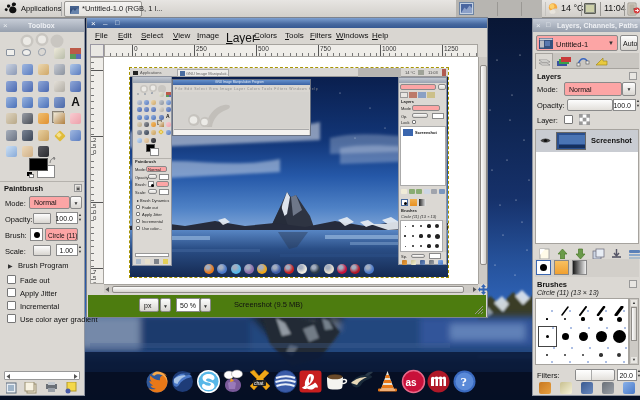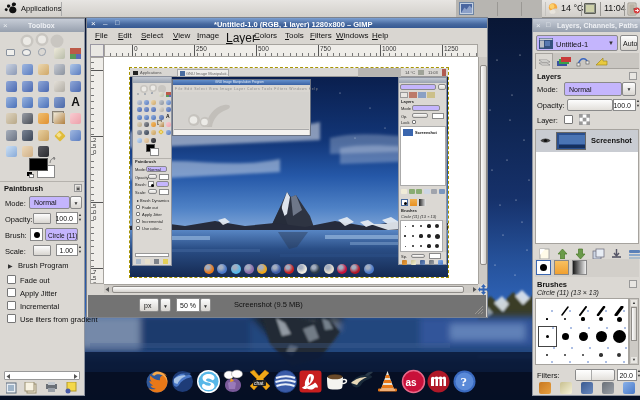--- a/index.html
+++ b/index.html
@@ -1,19 +1,19 @@
 <!DOCTYPE html>
 <html><head><meta charset="utf-8">
 <style>
 *{margin:0;padding:0;box-sizing:border-box}
 html,body{width:640px;height:400px;overflow:hidden}
 body{font-family:"Liberation Sans",sans-serif;position:relative;background:#0a1a3c}
 .abs{position:absolute}
 .lbl{position:absolute;font-size:7.5px;color:#111}
-.combo{position:absolute;background:#c4b5fd;border:1px solid #8a8a8a;border-radius:2px;font-size:7px;color:#111;white-space:nowrap;overflow:hidden}
+.combo{position:absolute;background:#fca5a5;border:1px solid #8a8a8a;border-radius:2px;font-size:7px;color:#111;white-space:nowrap;overflow:hidden}
 .spin{position:absolute;background:#fff;border:1px solid #8a8a8a;font-size:7px;color:#111;text-align:right}
 .chk{position:absolute;width:9px;height:9px;background:#fff;border:1px solid #777;border-radius:1px}
 .gbtn{position:absolute;background:linear-gradient(#fdfdfd,#d8d5d0);border:1px solid #8a8a8a;border-radius:2px}
 </style></head>
 <body>
 
 <svg class="abs" style="left:0;top:0" width="640" height="400" viewBox="0 0 640 400">
 <defs>
 <linearGradient id="sky" x1="0" y1="0" x2="0" y2="1">
 <stop offset="0" stop-color="#081430"></stop>
@@ -91,20 +91,28 @@
       </filter>
 </defs>
 </svg>
 
 <div class="abs" style="left:0;top:0;width:640px;height:18px;background:linear-gradient(#e7e5e2,#d2cfca);border-bottom:1px solid #8f8d89">
 <svg class="abs" style="left:3px;top:1px" width="16" height="16" viewBox="0 0 16 16">
       <path d="M9.8,1.8 c1.8,-1 3.6,0.2 3.2,1.8 c-0.4,1.6 -2.4,2.1 -3.5,1.3 C8.4,4.1 8.6,2.5 9.8,1.8 Z M4.4,3.8 c1.1,-0.8 2.6,-0.3 2.9,0.8 C7.6,5.8 6.7,6.8 5.5,6.8 C4.1,6.8 3.4,4.8 4.4,3.8 Z M2.2,7.6 C3.1,6.9 4.4,7.2 4.7,8.3 c0.3,1.1 -0.8,2 -1.8,1.8 C1.7,9.8 1.3,8.4 2.2,7.6 Z M8,5.8 c2.3,-0.9 5,0.4 5.4,2.6 c0.4,2.3 -1.7,4.1 -4,3.8 C6.6,11.9 5.4,9.2 6.6,7.4 7,6.6 7.4,6.1 8,5.8 Z" fill="#111"></path>
     </svg>
 <span class="abs" style="left:21px;top:3.5px;font-size:7.5px;color:#111">Applications</span>
 <div class="abs" style="left:61px;top:2px;width:1px;height:14px;background:#aaa"></div>
+<div class="abs" style="left:64px;top:1px;width:78px;height:16px;background:linear-gradient(#f4f3f1,#e4e2de);border:1px solid #9a9894;border-radius:2px">
+<svg class="abs" style="left:5px;top:4px" width="9" height="8" viewBox="0 0 9 8">
+        <rect x="0" y="0" width="9" height="8" fill="#34517e"></rect>
+        <path d="M0,8 L3,3 L5,5 L8,1 L9,3 L9,8 Z" fill="#6884ac"></path>
+        <rect x="0" y="0" width="9" height="2.5" fill="#46638e"></rect>
+      </svg>
+<span class="abs" style="left:17px;top:2px;font-size:7.5px;color:#222;white-space:nowrap">*Untitled-1.0 (RGB, 1 l...</span>
+</div>
 <div class="abs" style="left:456px;top:0;width:86px;height:18px;background:#b7b5b1"></div>
 <div class="abs" style="left:459px;top:2px;width:15px;height:13px;background:#c3d0e2;border:1px solid #6c84a4"></div>
 <svg class="abs" style="left:461px;top:4px" width="11" height="9" viewBox="0 0 11 9">
       <rect width="11" height="9" fill="#4a66a0"></rect>
       <path d="M0,9 L3.5,3.5 L5.5,5.5 L8.5,1.5 L11,4 L11,9 Z" fill="#8ca0c8"></path>
     </svg>
 <div class="abs" style="left:497px;top:2px;width:1px;height:14px;background:#9a9894"></div>
 <div class="abs" style="left:521px;top:2px;width:1px;height:14px;background:#9a9894"></div>
 <div class="abs" style="left:545px;top:2px;width:1px;height:14px;background:#c5c3bf"></div>
 <svg class="abs" style="left:547px;top:2px" width="13" height="13" viewBox="0 0 13 13">
@@ -285,21 +293,21 @@
 <span class="abs" style="left:78px;top:225px;font-size:4px;color:#333">▲<br>▼</span>
 <span class="abs" style="left:8px;top:243px;font-size:6px;color:#333">▶</span>
 <span class="lbl" style="left:18px;top:242px">Brush Program</span>
 <div class="chk" style="left:7px;top:256px"></div>
     <span class="lbl" style="left:20px;top:257px">Fade out</span>
 <div class="chk" style="left:7px;top:269px"></div>
     <span class="lbl" style="left:20px;top:270px">Apply Jitter</span>
 <div class="chk" style="left:7px;top:282px"></div>
     <span class="lbl" style="left:20px;top:283px">Incremental</span>
 <div class="chk" style="left:7px;top:295px"></div>
-    <span class="lbl" style="left:20px;top:296px;white-space:nowrap">Use ilters from gradient</span>
+    <span class="lbl" style="left:20px;top:296px;white-space:nowrap">Use color ayer gradient</span>
 
 <div class="abs" style="left:4px;top:352px;width:76px;height:9px;background:#fff;border:1px solid #999;border-radius:1px">
  <svg class="abs" style="left:1px;top:1.5px" width="5" height="5" viewBox="0 0 5 5">
         <path d="M4,0 L4,5 L0.5,2.5 Z" fill="#555"></path>
       </svg>
  <svg class="abs" style="right:1px;top:1.5px" width="5" height="5" viewBox="0 0 5 5">
         <path d="M1,0 L1,5 L4.5,2.5 Z" fill="#555"></path>
       </svg>
 </div>
 <svg class="abs" style="left:6px;top:363px" width="74" height="12" viewBox="0 0 74 12">
@@ -313,21 +321,20 @@
 <rect x="61" y="0" width="9" height="9" fill="#f4d84a" stroke="#b39a2a"></rect>
       <circle cx="62" cy="9" r="2.5" fill="#4a5ca8"></circle>
 </svg>
 </div>
 
 <div class="abs" style="left:86px;top:17px;width:402px;height:301px;background:#d9d6d1;border:1px solid #7d838e">
 <div class="abs" style="left:0;top:0;width:400px;height:10px;background:linear-gradient(#7da0d2,#47699f 60%,#355892)">
  <span class="abs" style="left:4px;top:1px;font-size:8px;color:#fff">×</span>
  <span class="abs" style="left:16px;top:1px;font-size:8px;color:#dce4f0">–</span>
  <span class="abs" style="left:28px;top:1px;font-size:7px;color:#dce4f0">□</span>
- <span class="abs" style="left:127px;top:1.5px;font-size:7.5px;font-weight:bold;color:#fff;white-space:nowrap">*Untitled-1.0 (RGB, 1 layer) 1280x800 – GIMP</span>
 </div>
 <div id="menub" class="abs" style="left:1px;top:10px;width:398px;height:16px;background:#d9d6d1;font-size:8px;color:#111">
       <div class="abs" style="left: 7px; top: 3px; font-size: 8px; color: rgb(17, 17, 17);"><span style="text-decoration:underline">F</span>ile</div>
       <div class="abs" style="left: 30px; top: 3px; font-size: 8px; color: rgb(17, 17, 17);"><span style="text-decoration:underline">E</span>dit</div>
       <div class="abs" style="left: 53px; top: 3px; font-size: 8px; color: rgb(17, 17, 17);"><span style="text-decoration:underline">S</span>elect</div>
       <div class="abs" style="left: 85px; top: 3px; font-size: 8px; color: rgb(17, 17, 17);"><span style="text-decoration:underline">V</span>iew</div>
       <div class="abs" style="left: 109px; top: 3px; font-size: 8px; color: rgb(17, 17, 17);"><span style="text-decoration:underline">I</span>mage</div>
       <div class="abs" style="left: 138px; top: 3px; font-size: 12px; color: rgb(17, 17, 17);"><span style="text-decoration:underline">L</span>ayer</div>
       <div class="abs" style="left: 166px; top: 3px; font-size: 8px; color: rgb(17, 17, 17);"><span style="text-decoration:underline">C</span>olors</div>
       <div class="abs" style="left: 197px; top: 3px; font-size: 8px; color: rgb(17, 17, 17);"><span style="text-decoration:underline">T</span>ools</div>
@@ -782,21 +789,21 @@
       </svg>
       <div class="abs" style="left:8px;top:1px;width:352px;height:7px;background:linear-gradient(#fdfdfd,#d5d2cd);border:1px solid #8f8c88;border-radius:2px"></div>
       <svg class="abs" style="right:1px;top:2px" width="5" height="5" viewBox="0 0 5 5">
         <path d="M1,0 L1,5 L4.5,2.5 Z" fill="#555"></path>
       </svg>
     </div>
 <svg class="abs" style="left:391px;top:266px" width="11" height="11" viewBox="0 0 11 11">
       <path d="M5.5,0 L8,3 H6.5 V4.5 H9 V3 L11,5.5 L9,8 V6.5 H6.5 V8 H8 L5.5,11 L3,8 H4.5 V6.5 H2 V8 L0,5.5 L2,3 V4.5 H4.5 V3 H3 Z" fill="#3264b4"></path>
     </svg>
 
-<div class="abs" style="left:1px;top:277px;width:398px;height:22px;background:#737373">
+<div class="abs" style="left:1px;top:277px;width:398px;height:22px;background:#4d7c0f">
  <div class="gbtn" style="left:51px;top:3px;width:20px;height:14px">
         <span style="position:absolute;left:4px;top:3px;font-size:7px;color:#111">px</span>
       </div>
  <div class="gbtn" style="left:72px;top:3px;width:11px;height:14px;font-size:5px;text-align:center;line-height:14px;color:#333">▼</div>
  <div class="spin" style="left:88px;top:3px;width:24px;height:14px">
         <span style="position:absolute;right:3px;top:3px">50 %</span>
       </div>
  <div class="gbtn" style="left:112px;top:3px;width:11px;height:14px;font-size:5px;text-align:center;line-height:14px;color:#333">▼</div>
  <span class="abs" style="left:146px;top:5px;font-size:7.5px;color:#111;white-space:nowrap">Screenshot (9.5 MB)</span>
  <svg class="abs" style="left:386px;top:10px" width="10" height="10" viewBox="0 0 10 10">

